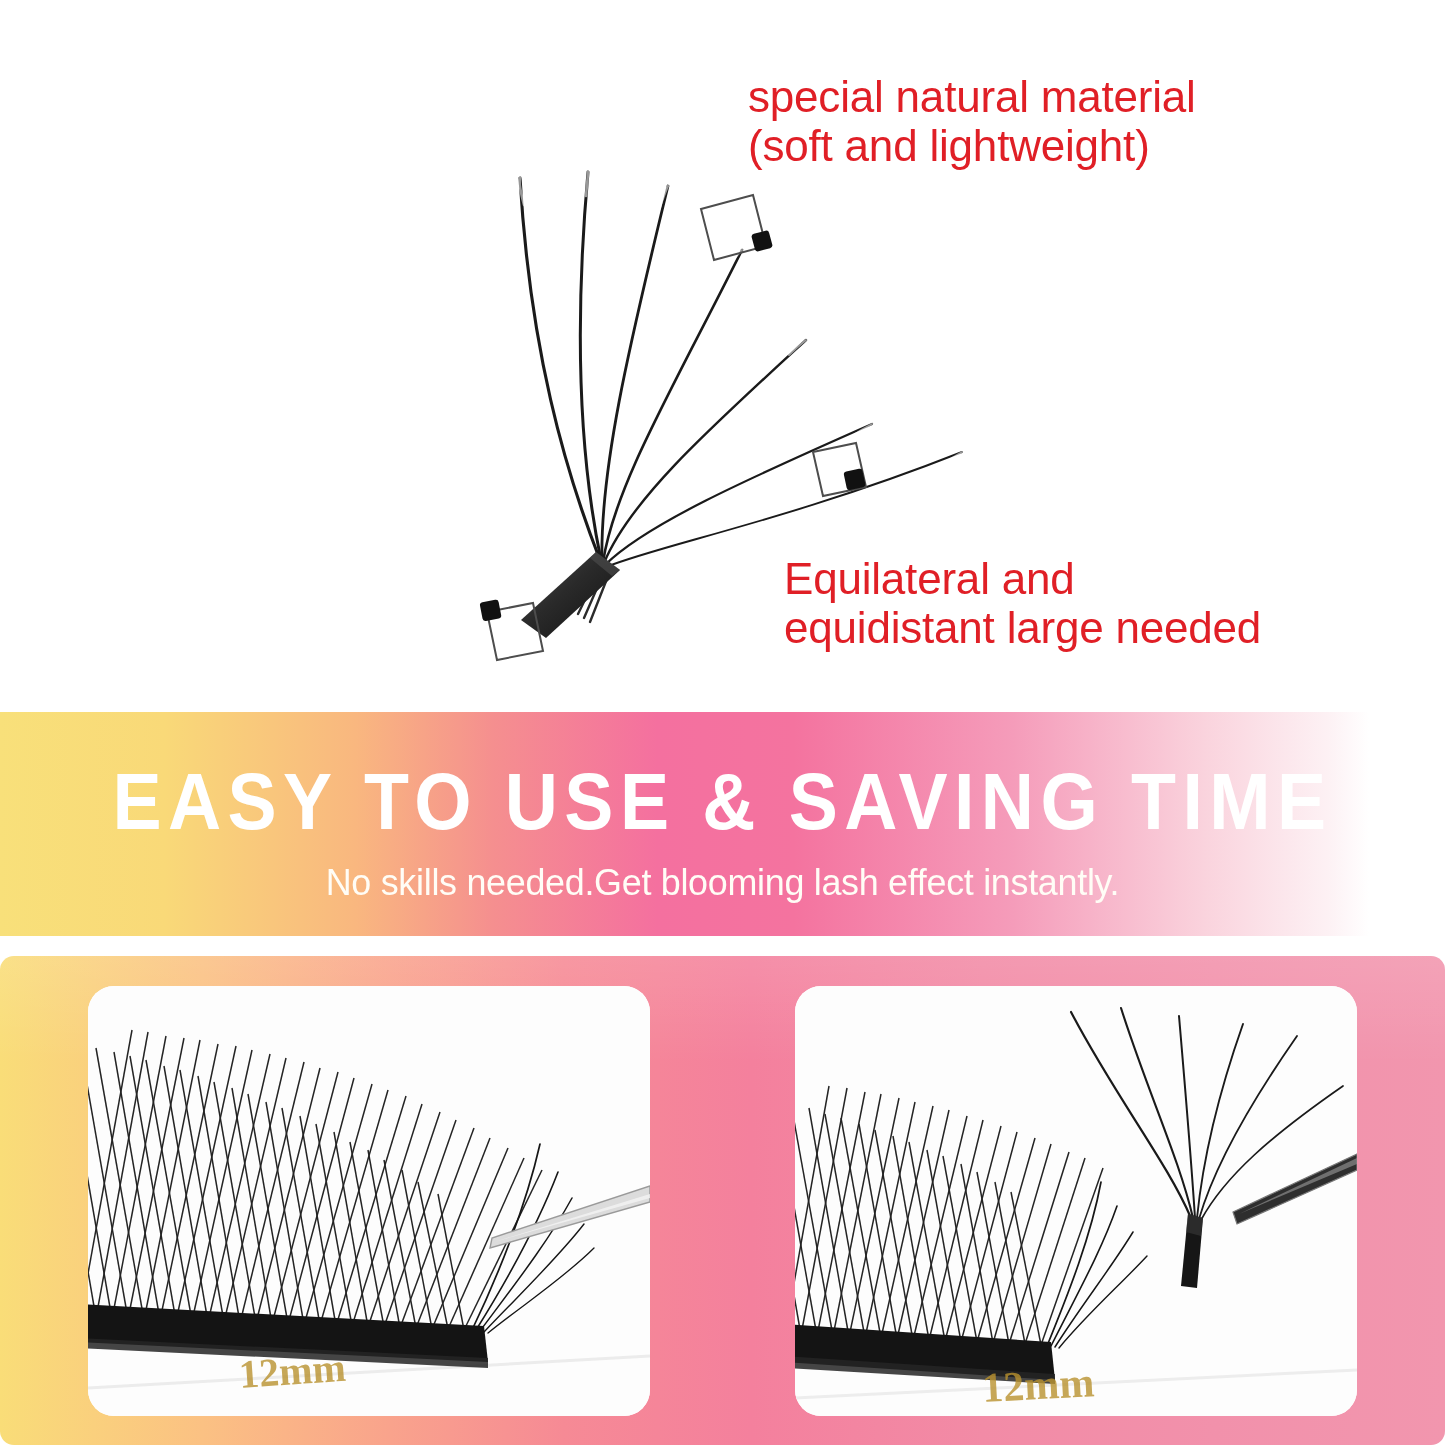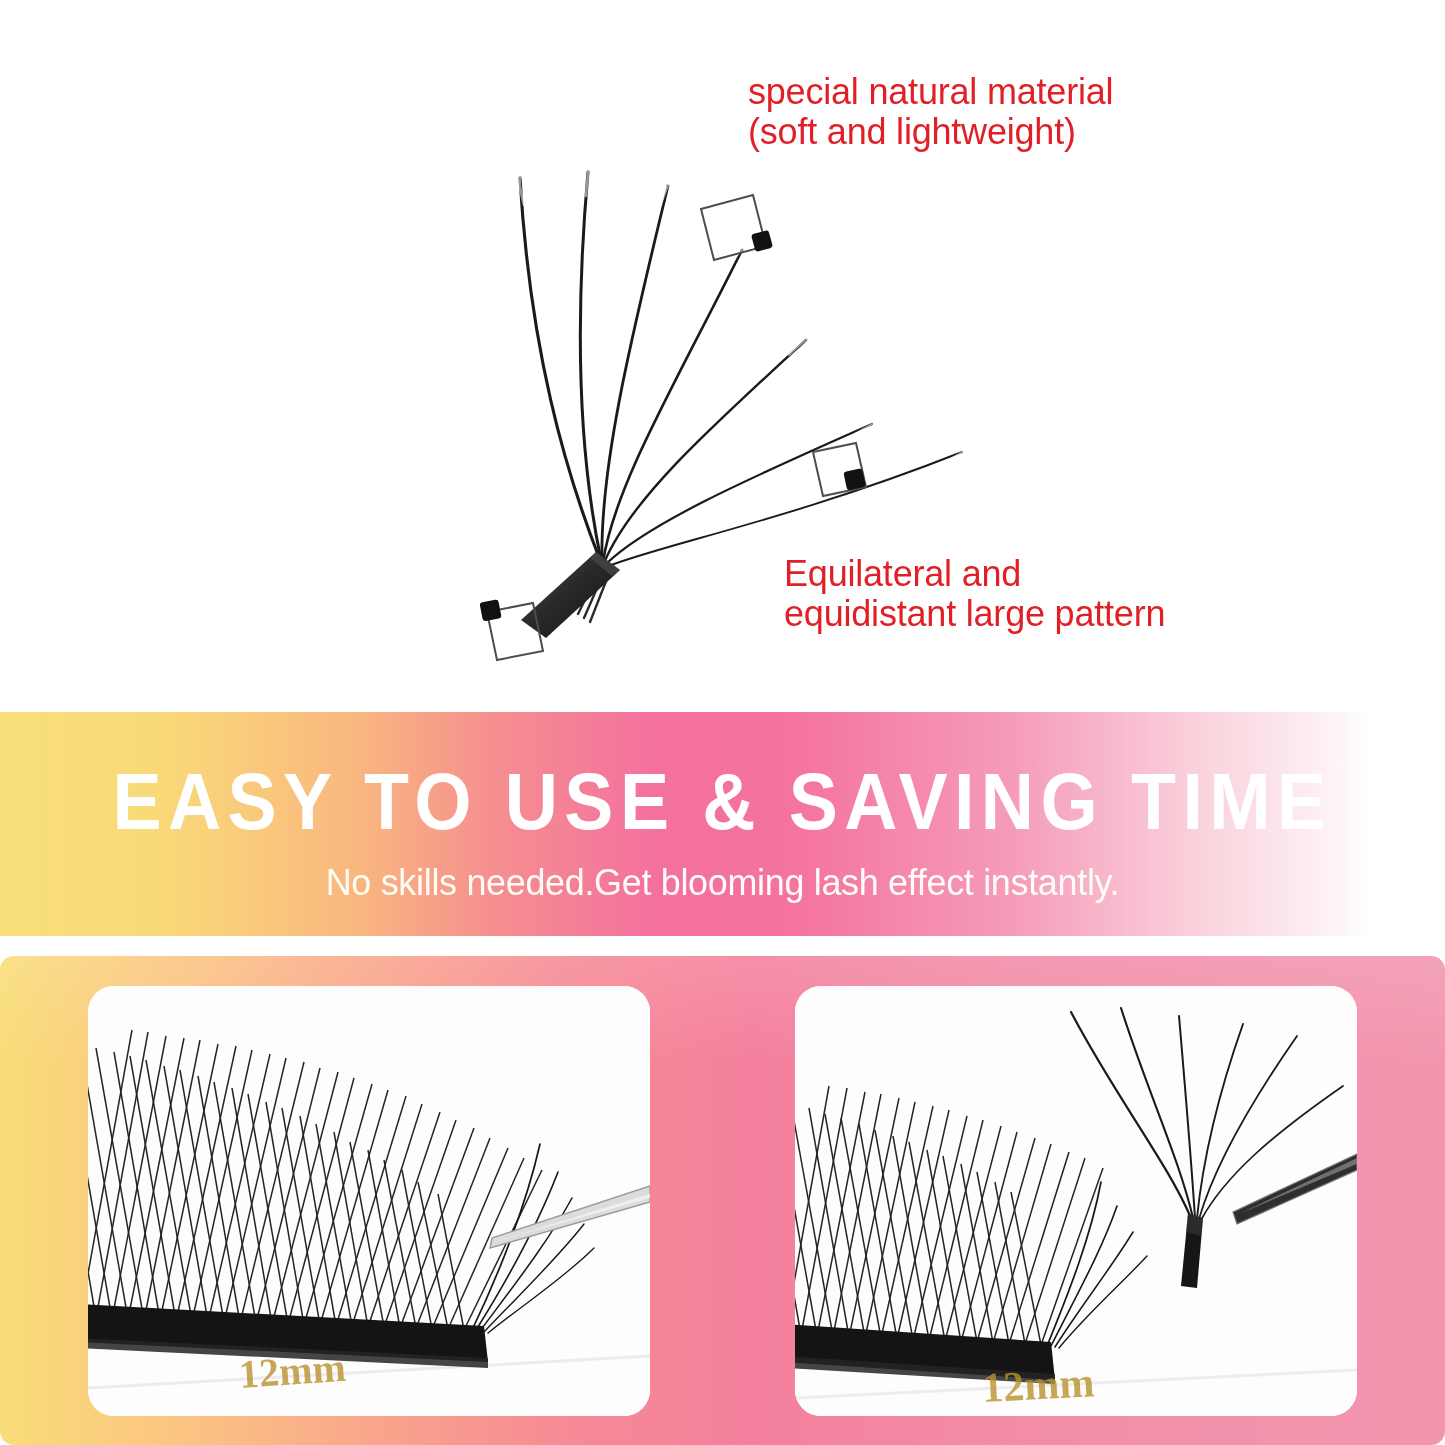--- a/index.html
+++ b/index.html
@@ -14,21 +14,21 @@
   
   #hero {
     position:absolute; left:0; top:0; width:1445px; height:712px;
     background:#ffffff;
   }
   #hero-art { position:absolute; left:0; top:0; width:1445px; height:712px; }
 
   .anno {
     position:absolute;
     color:#e01f26;
-    font-size:36px;
+    font-size:44px;
     line-height:1.12;
     white-space:pre-line;
     letter-spacing:-0.2px;
   }
   #anno-material { left:748px; top:72px; }
   #anno-pick     { left:242px; top:478px; }
   #anno-equi     { left:784px; top:554px; }
 
   
   #banner {
@@ -153,21 +153,21 @@
       <path d="M487,612 L533,603 L543,651 L497,660 Z"></path>
     </g>
     <rect x="481" y="601" width="19" height="19" rx="3" fill="#111" transform="rotate(-11 490 610)"></rect>
   </svg>
 
   <div class="anno" id="anno-material">special natural material
 (soft and lightweight)</div>
 
 
   <div class="anno" id="anno-equi">Equilateral and
-equidistant large pattern</div>
+equidistant large needed</div>
 </div>
 
 <div id="banner">
   <div id="banner-title">EASY TO USE &amp; SAVING TIME</div>
   <div id="banner-sub">No skills needed.Get blooming lash effect instantly.</div>
 </div>
 
 <div id="photos">
 
   <div class="panel" id="panel-left">

